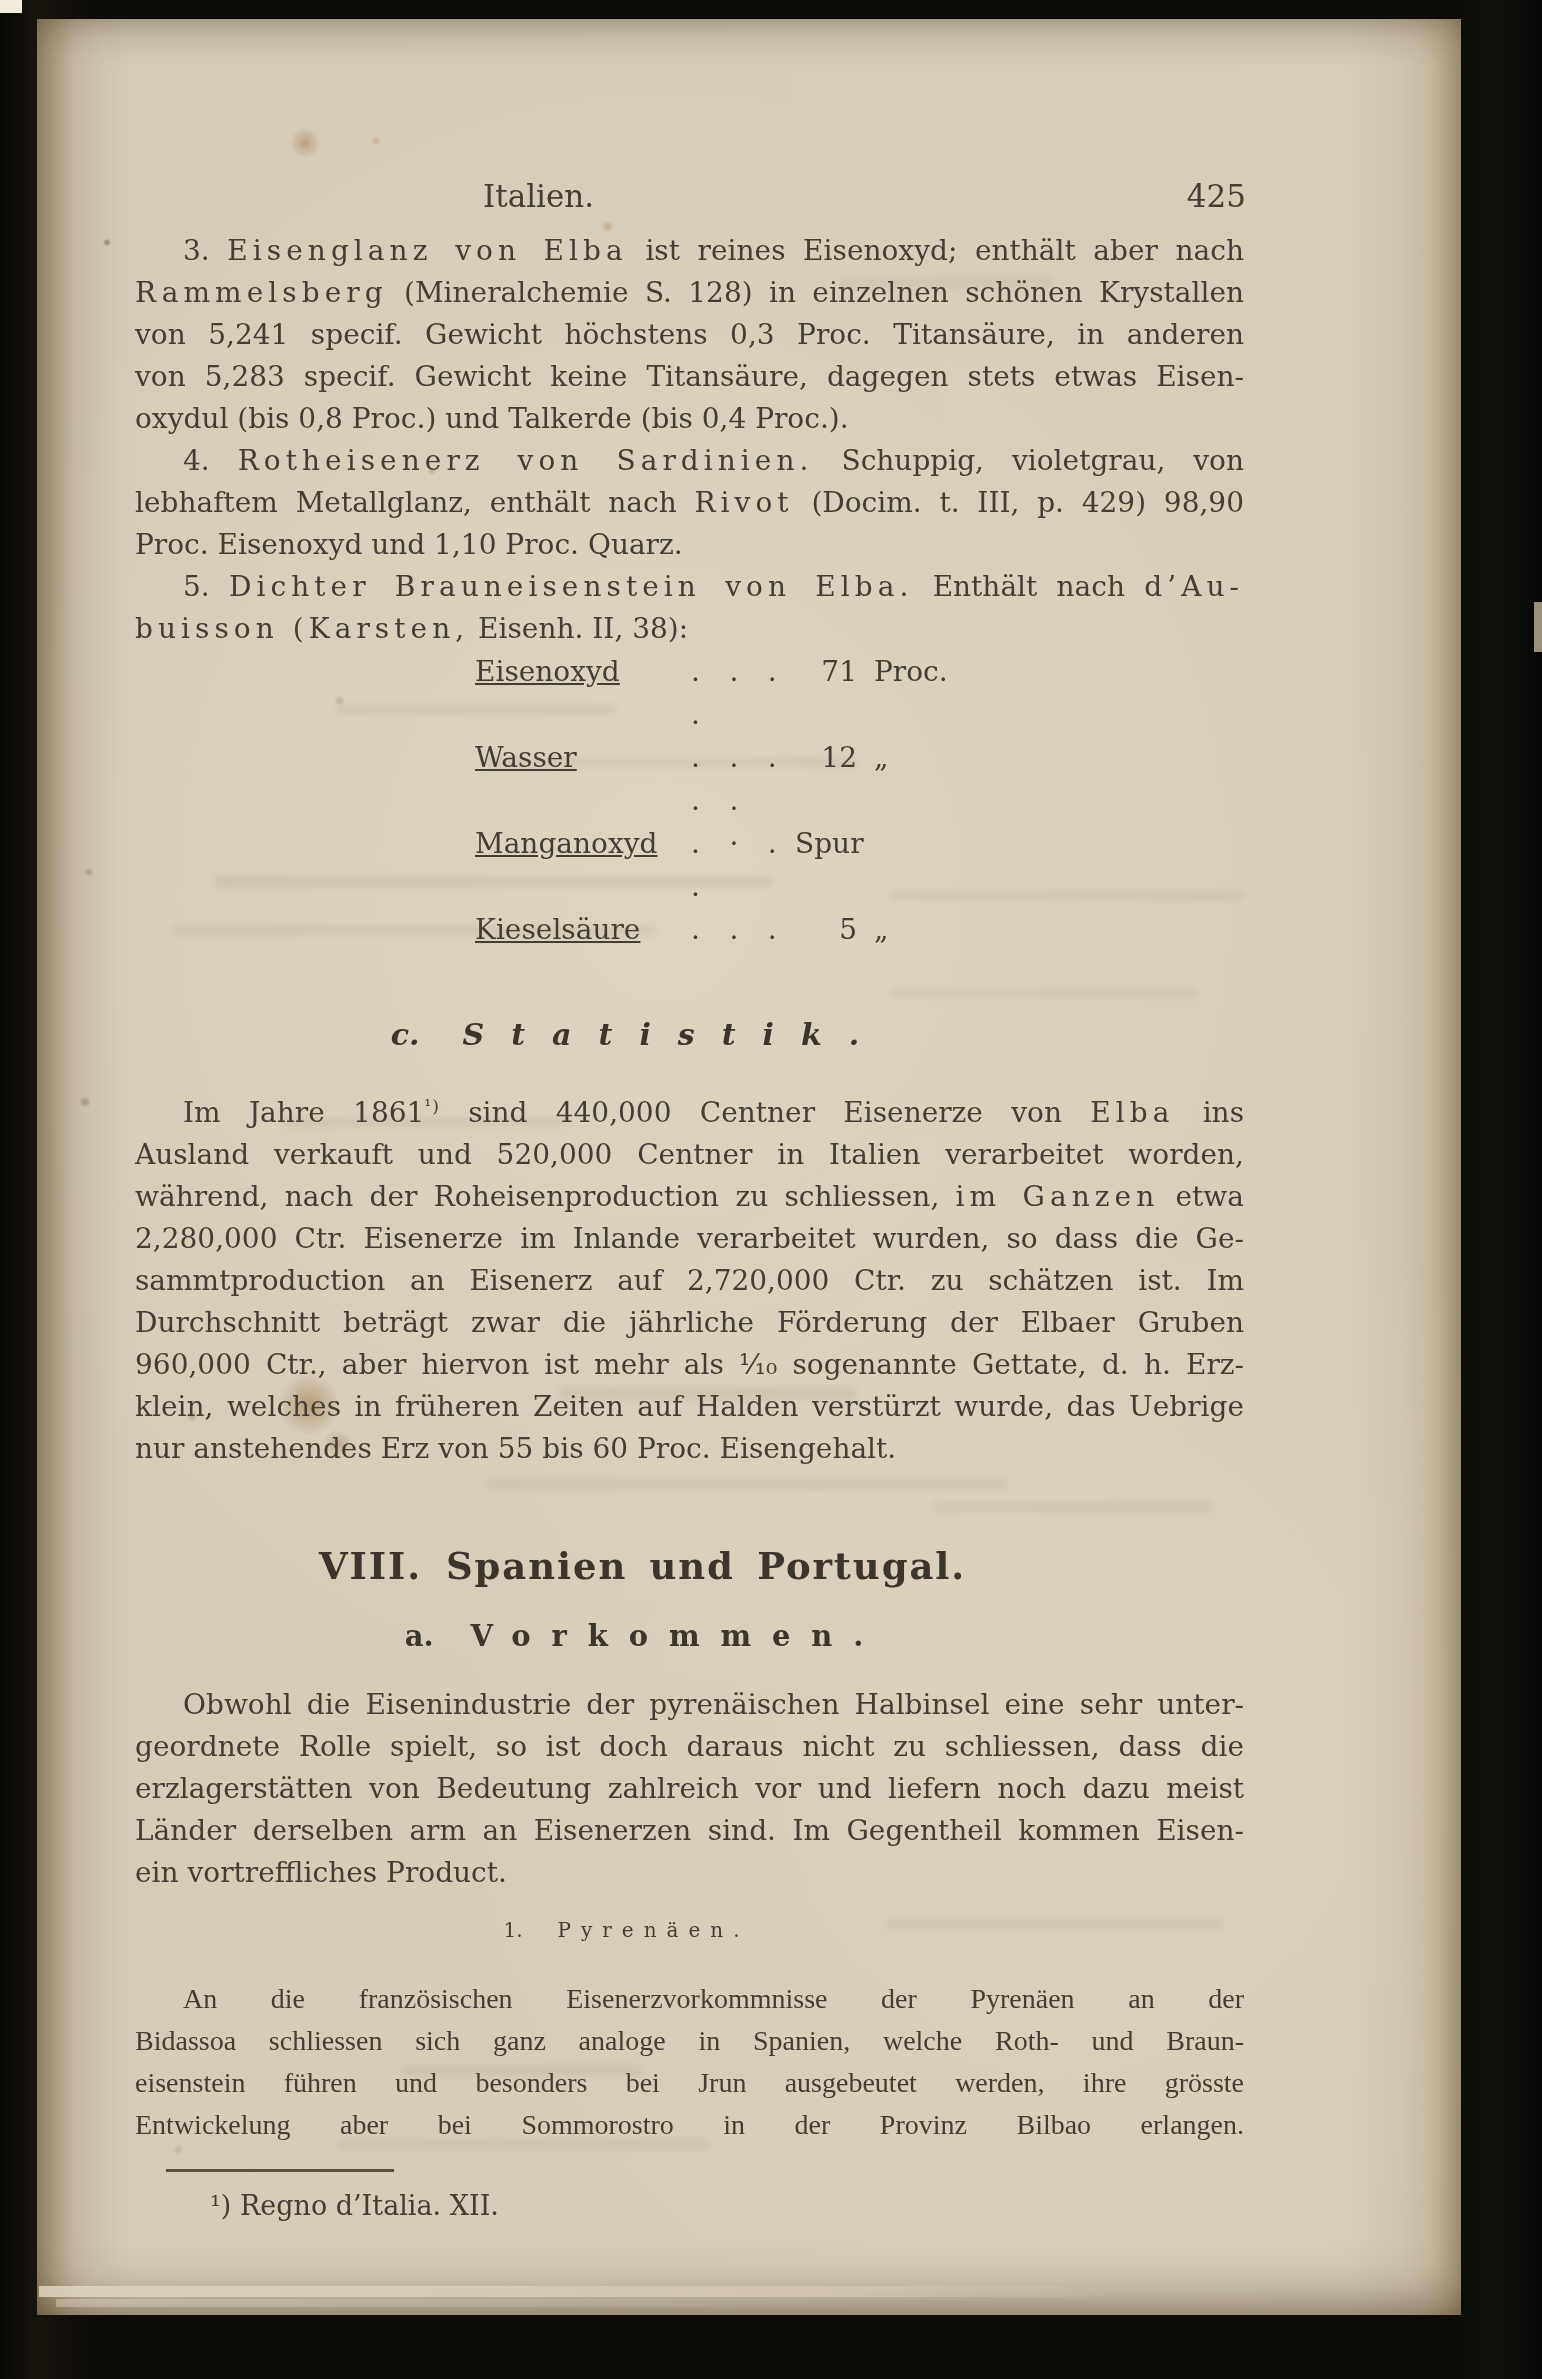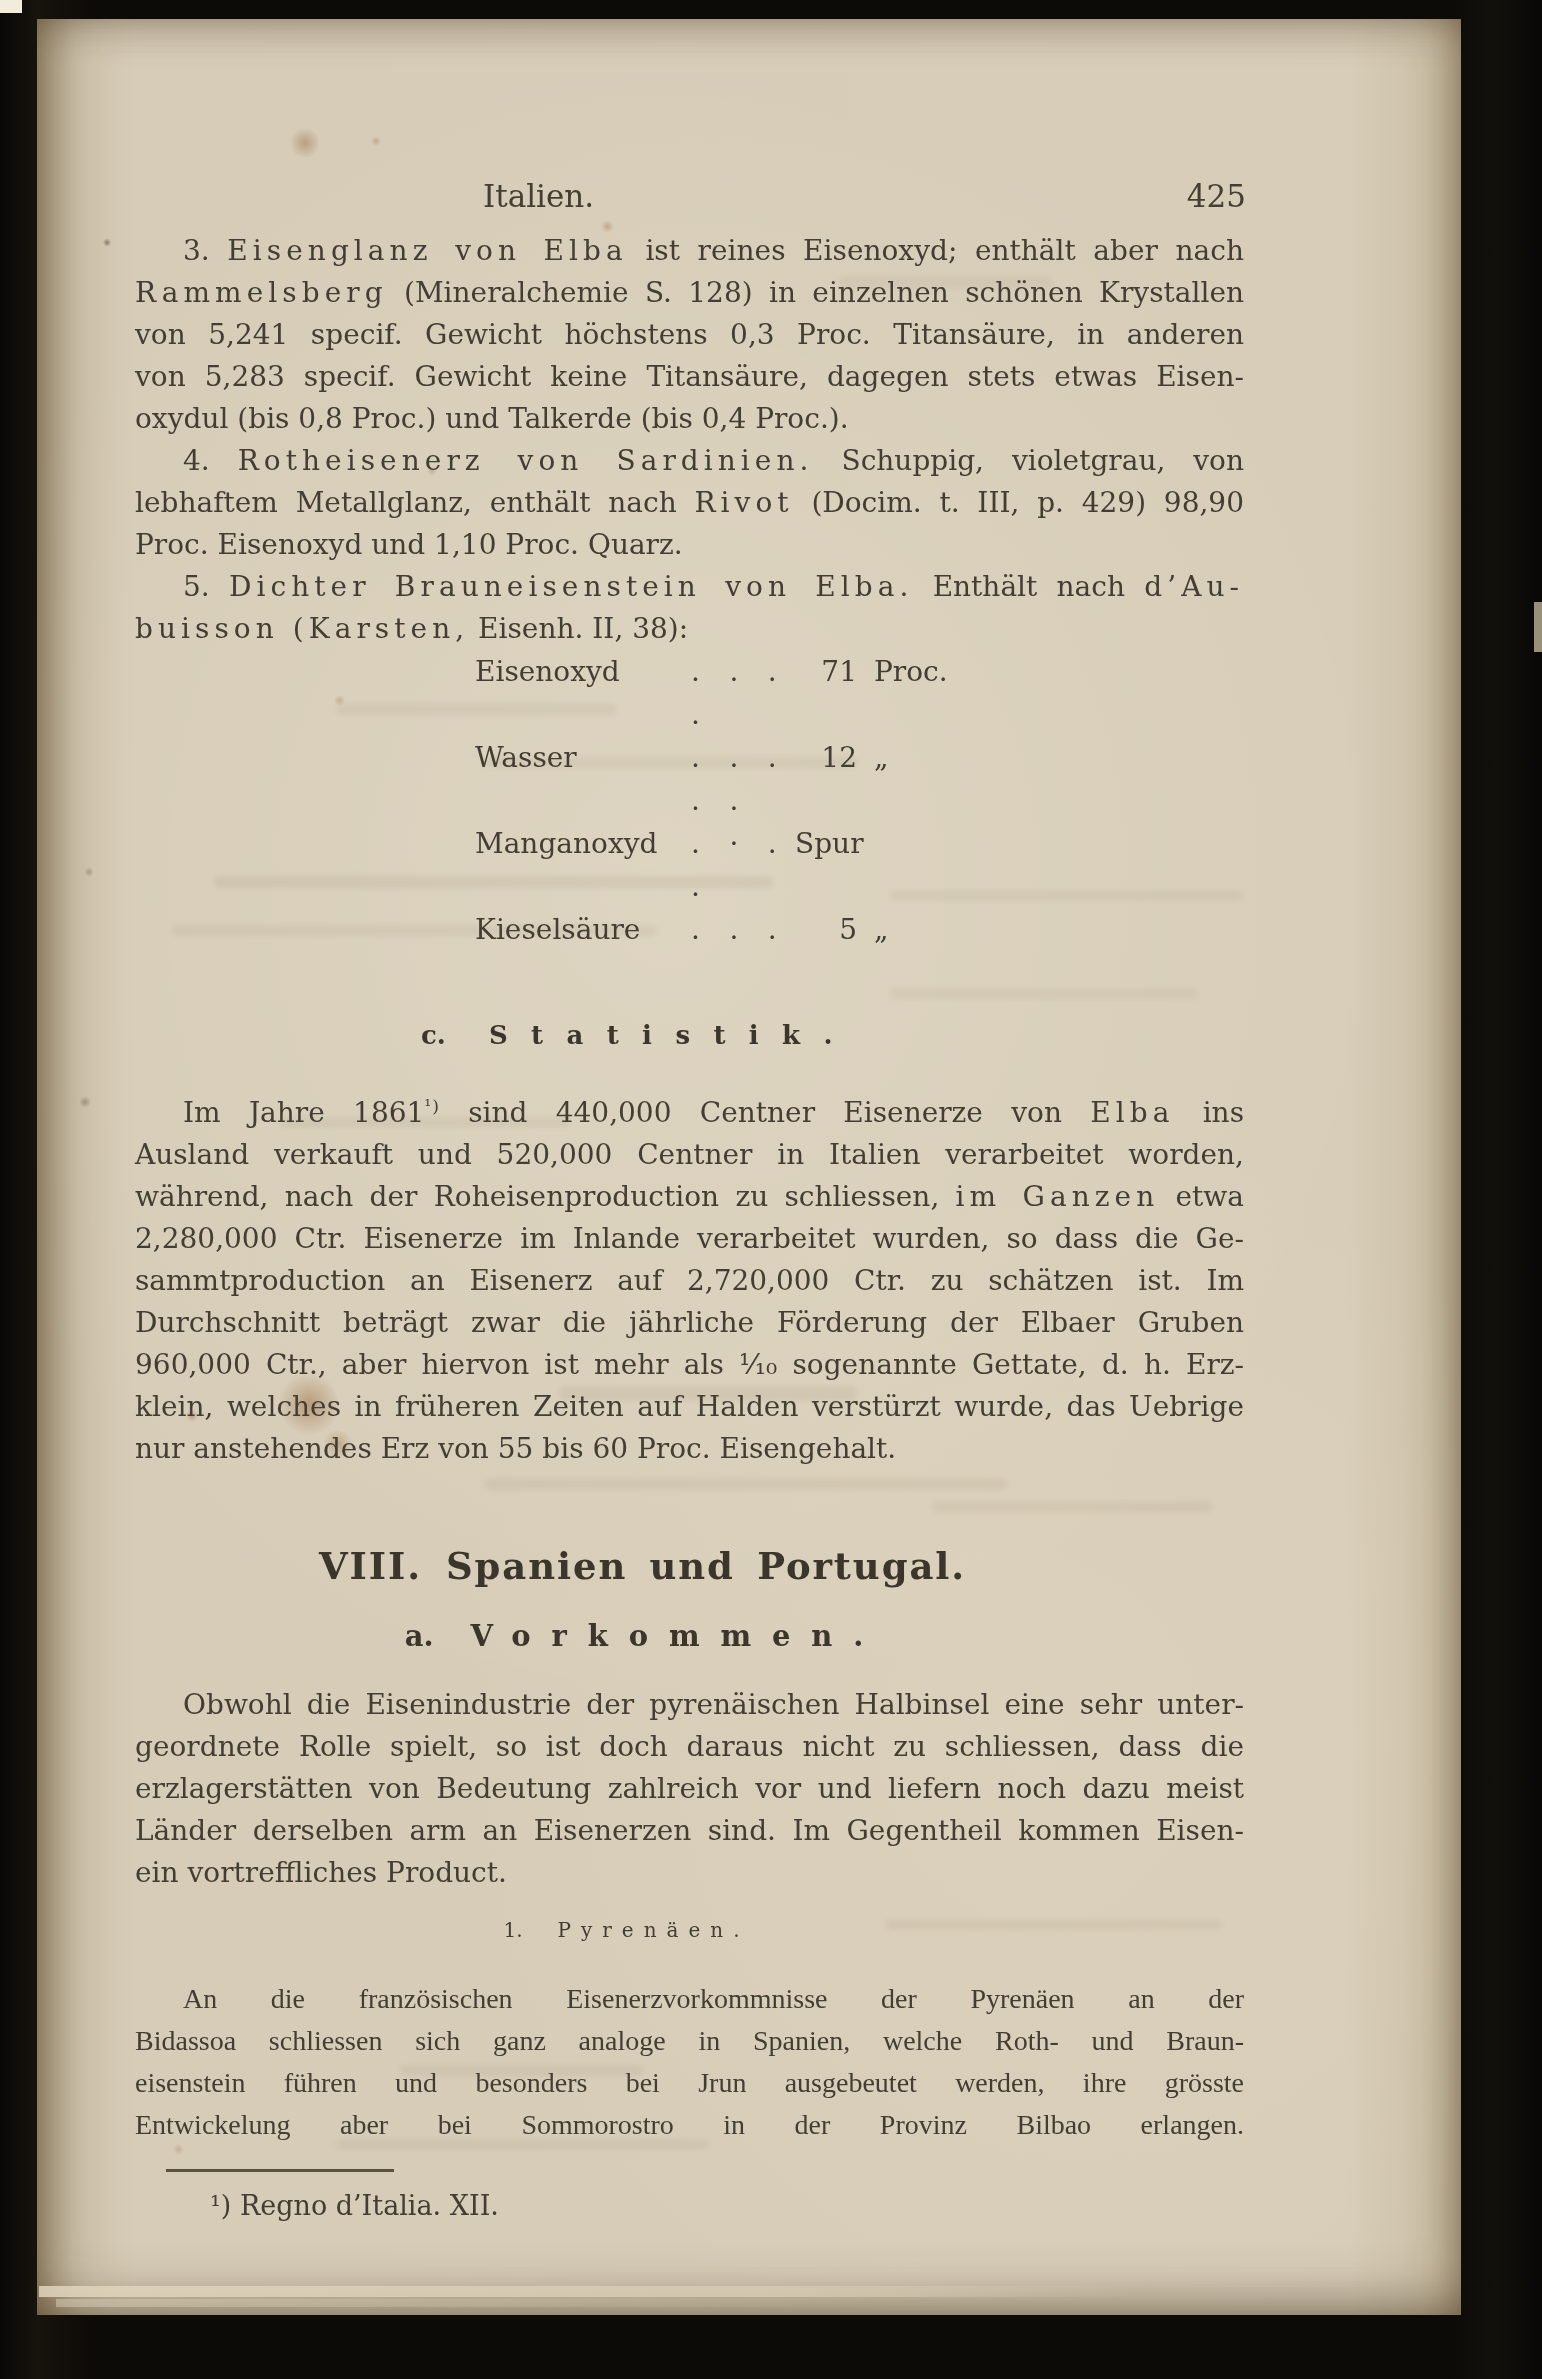--- a/index.html
+++ b/index.html
@@ -20,34 +20,34 @@
   #type-area{position:absolute;left:135px;top:230px;width:1109px;font-size:28px;line-height:42px;color:#443d33;}
   .ln{white-space:nowrap;}
   .just{white-space:normal;text-align:justify;text-align-last:justify;}
   .ind{padding-left:48px;}
   .sp{letter-spacing:.18em;}
   .sup{vertical-align:super;font-size:.62em;letter-spacing:0.9px;}
   .p-stats{margin-top:0;}
   .p-obwohl{margin-top:26px;}
   .p-andie{margin-top:26px;font-family:Liberation Serif, serif;}
   .hd{text-align:center;font-weight:700;color:#3b352b;}
-  .hd-stat{font-size:26px;line-height:44px;margin:62px 0 28px;transform:translateX(-51px);}
+  .hd-stat{font-size:30px;line-height:44px;margin:62px 0 28px;transform:translateX(-51px);font-style:italic;}
   .hd-stat .hn{margin-right:43px;}
   .hd-stat .ht{letter-spacing:.9em;}
   .hd-main{font-size:37px;line-height:50px;margin-top:71px;transform:translateX(-47px);letter-spacing:1.9px;word-spacing:7.5px;}
   .hd-main .hn{margin-right:24px;}
   .hd-sub{font-size:29px;line-height:43px;margin-top:24px;transform:translateX(-45px);}
   .hd-sub .hn{margin-right:37px;}
   .hd-sub .ht{letter-spacing:.72em;}
   .hd-min{font-size:20px;line-height:43px;margin-top:15px;font-weight:400;color:#443d33;transform:translateX(-63px);}
   .hd-min .hn{margin-right:35px;}
   .hd-min .ht{letter-spacing:.5em;}
   .tbl{margin-left:340px;}
   .trow{display:flex;line-height:43px;}
-  .tl{flex:0 0 216px;}
+  .tl{flex:0 0 216px;text-decoration:underline;}
   .td{flex:0 0 104px;letter-spacing:4.7px;word-spacing:11.2px;}
   .tv{flex:0 0 62px;text-align:right;white-space:nowrap;}
   .tvl{text-align:left;}
   .tu{padding-left:17px;}
   .frule{height:2.8px;width:228px;background:#59523f;margin:22.4px 0 0 31px;}
   .fnote{margin-top:13px;padding-left:75px;font-size:27px;line-height:41px;}
   .ghost{position:absolute;background:#897b5f;filter:blur(2.8px);border-radius:4.7px;}
   .stain{position:absolute;border-radius:50%;background:radial-gradient(circle, rgba(148,97,48,.85), rgba(148,97,48,0) 72%);}
   .speck{position:absolute;border-radius:50%;background:radial-gradient(circle, rgba(58,50,38,.9), rgba(58,50,38,0) 70%);}
   .blob{border-radius:42% 58% 55% 45%;}

